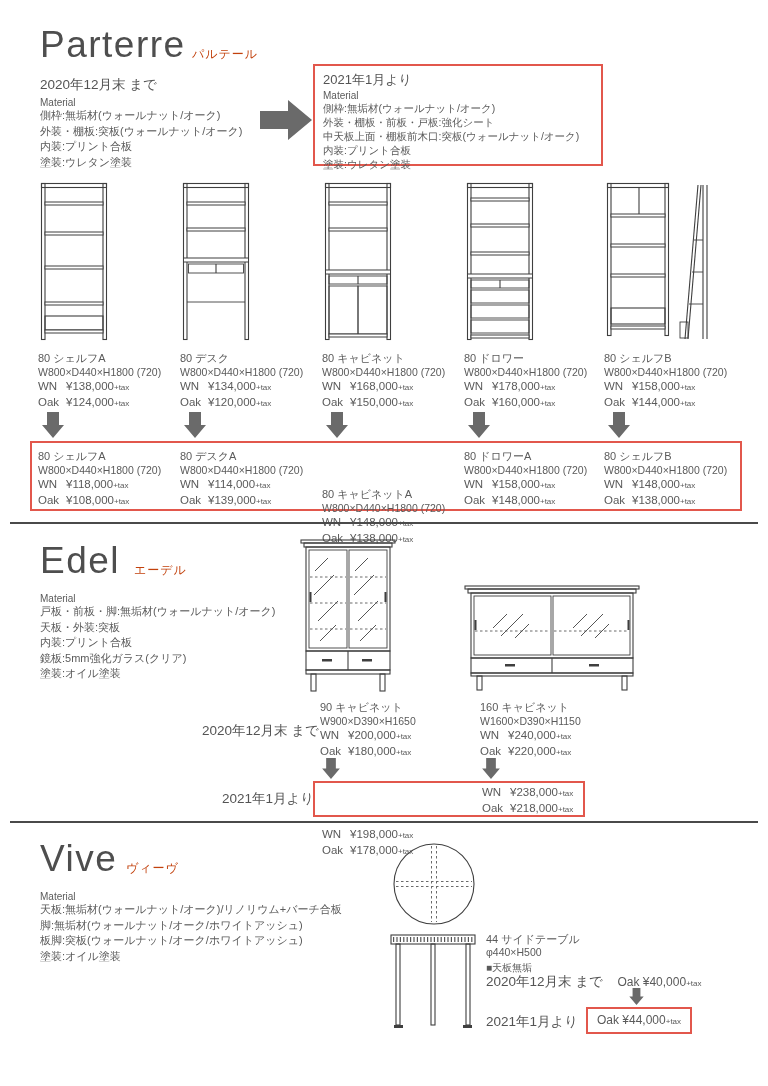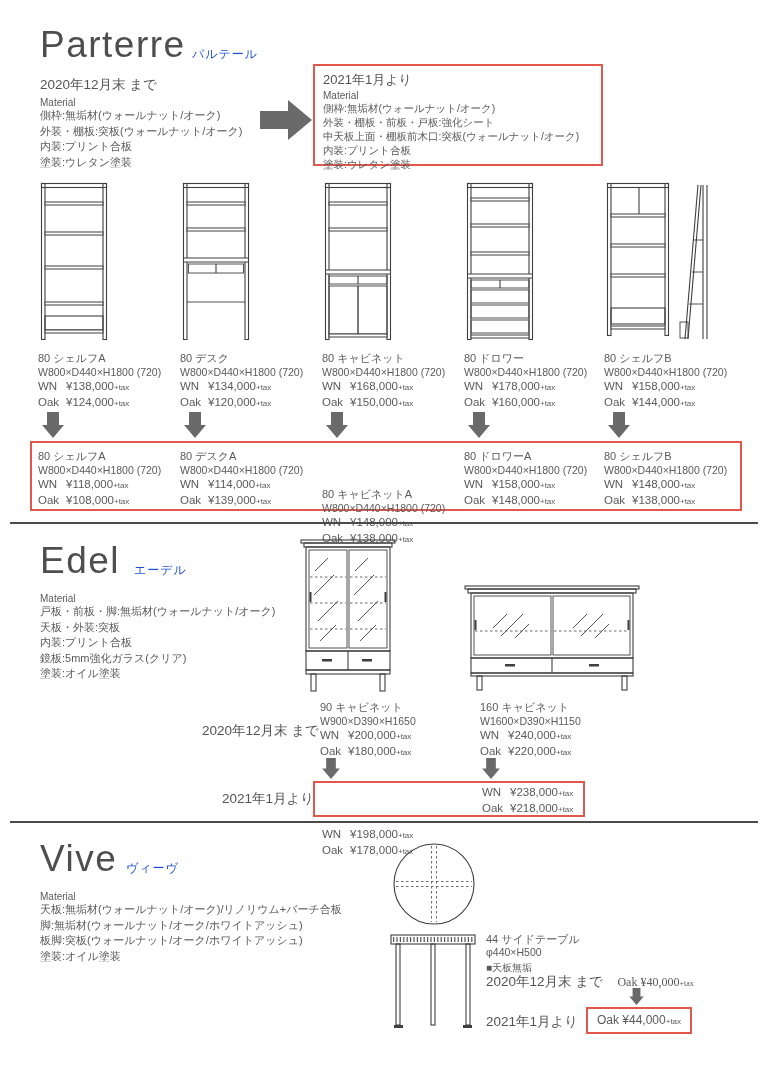--- a/index.html
+++ b/index.html
@@ -3,21 +3,21 @@
 <meta charset="utf-8">
 <style>
   * { margin:0; padding:0; box-sizing:border-box; }
   html,body { background:#ffffff; }
   body { font-family:"Liberation Sans","DejaVu Sans",sans-serif; color:#5a5a5a; }
   .page { position:relative; width:768px; height:1086px; background:#fff; overflow:hidden; }
   .abs { position:absolute; }
   .nowrap { white-space:nowrap; }
 
   .sec-title { font-size:37px; font-weight:300; color:#4e4e4e; letter-spacing:1.5px; }
-  .kana { font-size:12px; color:#1d4ed8; letter-spacing:1px; }
+  .kana { font-size:12px; color:#c2410c; letter-spacing:1px; }
 
   .period { font-size:13.5px; color:#545454; }
   .mat-head { font-size:10px; color:#5a5a5a; margin-top:3px; }
   .mat-line { font-size:11px; line-height:15.5px; color:#5a5a5a; white-space:nowrap; }
   .mat-line-sm { font-size:10.5px; line-height:14px; color:#5a5a5a; white-space:nowrap; }
 
   .redbox { border:2px solid var(--accent,#e2574c); }
 
   .pcol { position:absolute; width:142px; }
   .prod-name { font-size:11px; line-height:14px; white-space:nowrap; }
@@ -354,21 +354,21 @@
     <rect class="handle" x="4" y="91" width="9" height="3"></rect>
     <rect class="handle" x="73" y="91" width="9" height="3"></rect>
   </svg>
 
   <div class="abs prod-name" style="left:486px; top:932px;">44 サイドテーブル</div>
   <div class="abs prod-size" style="left:486px; top:945px;">φ440×H500</div>
   <div class="abs" style="left:486px; top:961px; font-size:10px;">■天板無垢</div>
 
   <div class="abs nowrap" style="left:486px; top:972px;">
     <span class="period">2020年12月末 まで</span>
-    <span class="price-line" style="margin-left:10px; font-size:12px;font-family:Liberation Serif, serif;"><span>Oak</span>&nbsp;<span>¥40,000</span><span class="tax">+tax</span></span>
+    <span class="price-line" style="margin-left:10px; font-size:12px;"><span>Oak</span>&nbsp;<span>¥40,000</span><span class="tax">+tax</span></span>
   </div>
 
   <svg class="abs" style="left:629px; top:988px;" width="15" height="17" viewBox="0 0 22 26">
       <polygon class="arrow-shape" points="5,0 17,0 17,13 22,13 11,26 0,13 5,13"></polygon>
     </svg>
 
   <div class="abs period" style="left:486px; top:1013px;">2021年1月より</div>
   <div class="abs redbox nowrap" style="left:586px; top:1007px; width:106px; height:27px; display:flex; align-items:center; justify-content:center;">
     <span class="price-line" style="font-size:12px;text-align:right;"><span>Oak</span>&nbsp;<span>¥44,000</span><span class="tax">+tax</span></span>
   </div>

